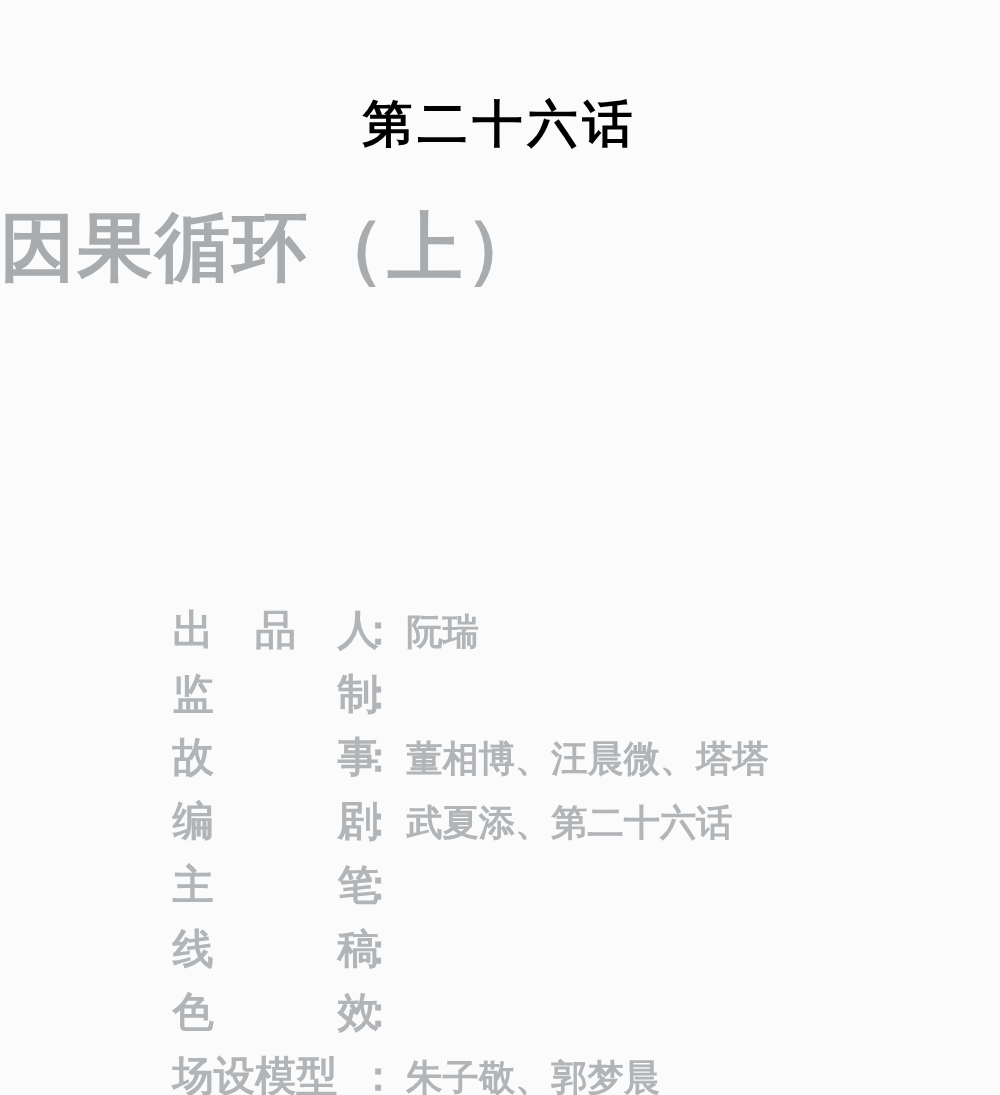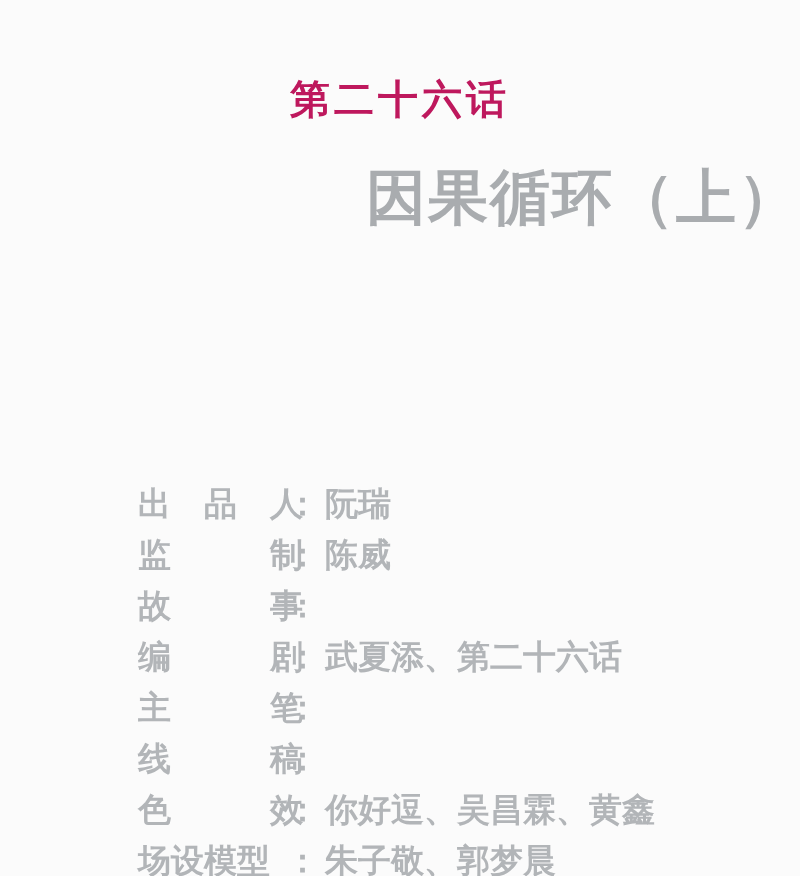--- a/index.html
+++ b/index.html
@@ -24,30 +24,30 @@
 
   
   .chapter-number {
     position: absolute;
     top: 72px;
     left: 0;
     width: 800px;
     text-align: center;
     font-size: 40px;
     letter-spacing: 4px;
-    color: #be185d;
+    color: #000000;
     font-weight: 700;
     font-family: "DejaVu Serif", "Liberation Serif", serif;
   }
   .chapter-title {
     position: absolute;
     top: 158px;
     left: 0;
     width: 800px;
-    text-align: right;
+    text-align: left;
     font-size: 60px;
     letter-spacing: 2px;
     color: #a9acaf;
     font-weight: 700;
     font-family: "DejaVu Serif", "Liberation Serif", serif;
   }
 
   
   .credits {
     position: absolute;
@@ -75,21 +75,21 @@
     letter-spacing: 0px;
   }
   .credit-colon {
     color: #b2b5b8;
     font-size: 33px;
     font-weight: 700;
     margin-right: 6px;
   }
   .credit-names {
     color: #b2b5b8;
-    font-size: 33px;
+    font-size: 29px;
     font-weight: 700;
     font-family: "DejaVu Serif", "Liberation Serif", serif;
   }
 </style>
 </head>
 <body>
 
 <div class="page">
 
   <div class="chapter-number">第二十六话</div>
@@ -100,26 +100,26 @@
 
     <div class="credit-row">
       <span class="credit-role">出　品　人</span>
       <span class="credit-colon">：</span>
       <span class="credit-names">阮瑞</span>
     </div>
 
     <div class="credit-row">
       <span class="credit-role">监　　　制</span>
       <span class="credit-colon">：</span>
-      <span class="credit-names">陈威</span>
     </div>
 
     <div class="credit-row">
       <span class="credit-role">故　　　事</span>
       <span class="credit-colon">：</span>
+      <span class="credit-names">董相博、汪晨微、塔塔</span>
     </div>
 
     <div class="credit-row">
       <span class="credit-role">编　　　剧</span>
       <span class="credit-colon">：</span>
       <span class="credit-names">武夏添、第二十六话</span>
     </div>
 
     <div class="credit-row">
       <span class="credit-role">主　　　笔</span>
@@ -127,21 +127,20 @@
     </div>
 
     <div class="credit-row">
       <span class="credit-role">线　　　稿</span>
       <span class="credit-colon">：</span>
     </div>
 
     <div class="credit-row">
       <span class="credit-role">色　　　效</span>
       <span class="credit-colon">：</span>
-      <span class="credit-names">你好逗、吴昌霖、黄鑫</span>
     </div>
 
     <div class="credit-row">
       <span class="credit-role wide">场设模型</span>
       <span class="credit-colon">：</span>
       <span class="credit-names">朱子敬、郭梦晨</span>
     </div>
 
   </div>
 </div>

